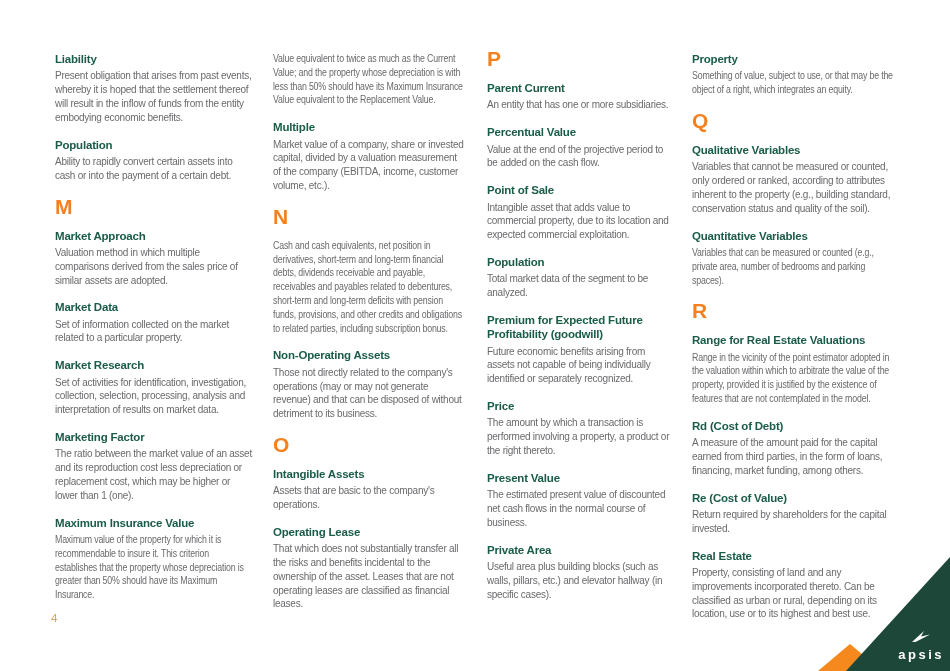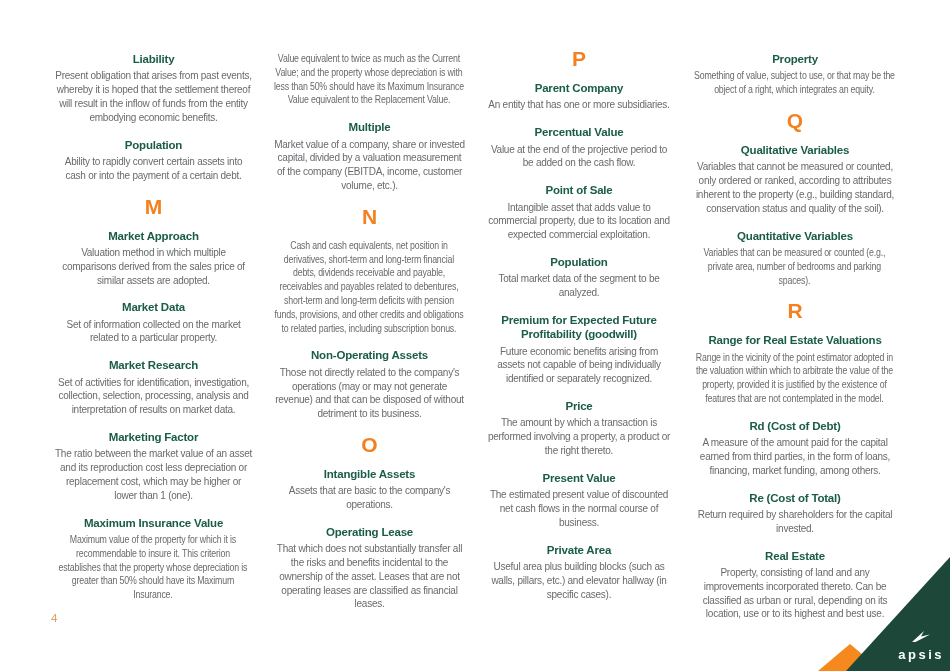--- a/index.html
+++ b/index.html
@@ -7,21 +7,21 @@
     position:relative;width:950px;height:671px;background:#ffffff;overflow:hidden;
     font-family:"Liberation Sans",sans-serif;
     --term-green:#1a5c49;
     --letter-orange:#f4811f;
     --body-gray:#696a6d;
     --corner-green:#1d4839;
     --corner-orange:#f6891e;
     --pagenum-orange:#dba15e;
   }
   .columns{
-    position:absolute;left:55px;top:52px;display:flex;gap:21px;align-items:flex-start;text-align:center;
+    position:absolute;left:55px;top:52px;display:flex;gap:21px;align-items:flex-start;
   }
   .col{display:block;}
   .col-0{width:197px;}
   .col-1{width:193px;}
   .col-2{width:184px;}
   .col-3{width:206px;}
   .entry{margin-bottom:13px;}
   .term{
     font-size:11.5px;font-weight:bold;color:var(--term-green);
     line-height:1.25;margin-bottom:3px;letter-spacing:-0.2px;
@@ -120,21 +120,21 @@
           <div class="def">Assets that are basic to the company's operations.</div>
         </div>
         <div class="entry">
           <div class="term">Operating Lease</div>
           <div class="def">That which does not substantially transfer all the risks and benefits incidental to the ownership of the asset. Leases that are not operating leases are classified as financial leases.</div>
         </div>
       </div>
       <div class="col col-2">
         <div class="letter">P</div>
         <div class="entry">
-          <div class="term">Parent Company</div>
+          <div class="term">Parent Current</div>
           <div class="def">An entity that has one or more subsidiaries.</div>
         </div>
         <div class="entry">
           <div class="term">Percentual Value</div>
           <div class="def">Value at the end of the projective period to be added on the cash flow.</div>
         </div>
         <div class="entry">
           <div class="term">Point of Sale</div>
           <div class="def">Intangible asset that adds value to commercial property, due to its location and expected commercial exploitation.</div>
         </div>
@@ -176,21 +176,21 @@
         <div class="letter">R</div>
         <div class="entry">
           <div class="term">Range for Real Estate Valuations</div>
           <div class="def condensed">Range in the vicinity of the point estimator adopted in the valuation within which to arbitrate the value of the property, provided it is justified by the existence of features that are not contemplated in the model.</div>
         </div>
         <div class="entry">
           <div class="term">Rd (Cost of Debt)</div>
           <div class="def">A measure of the amount paid for the capital earned from third parties, in the form of loans, financing, market funding, among others.</div>
         </div>
         <div class="entry">
-          <div class="term">Re (Cost of Total)</div>
+          <div class="term">Re (Cost of Value)</div>
           <div class="def">Return required by shareholders for the capital invested.</div>
         </div>
         <div class="entry">
           <div class="term">Real Estate</div>
           <div class="def">Property, consisting of land and any improvements incorporated thereto. Can be classified as urban or rural, depending on its location, use or to its highest and best use.</div>
         </div>
       </div>
     </div>
 
   <div class="page-number">4</div>

